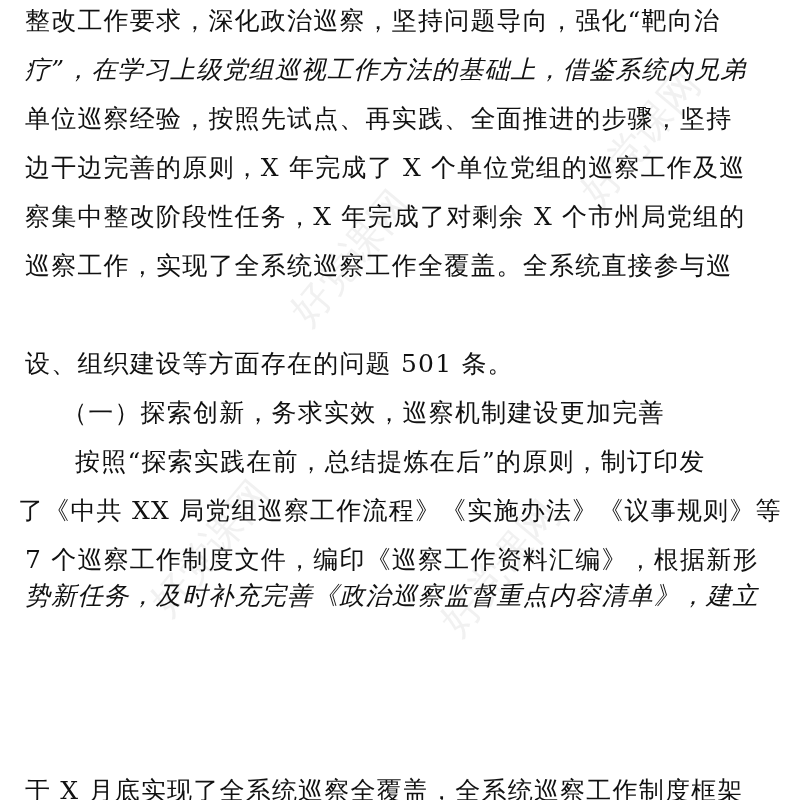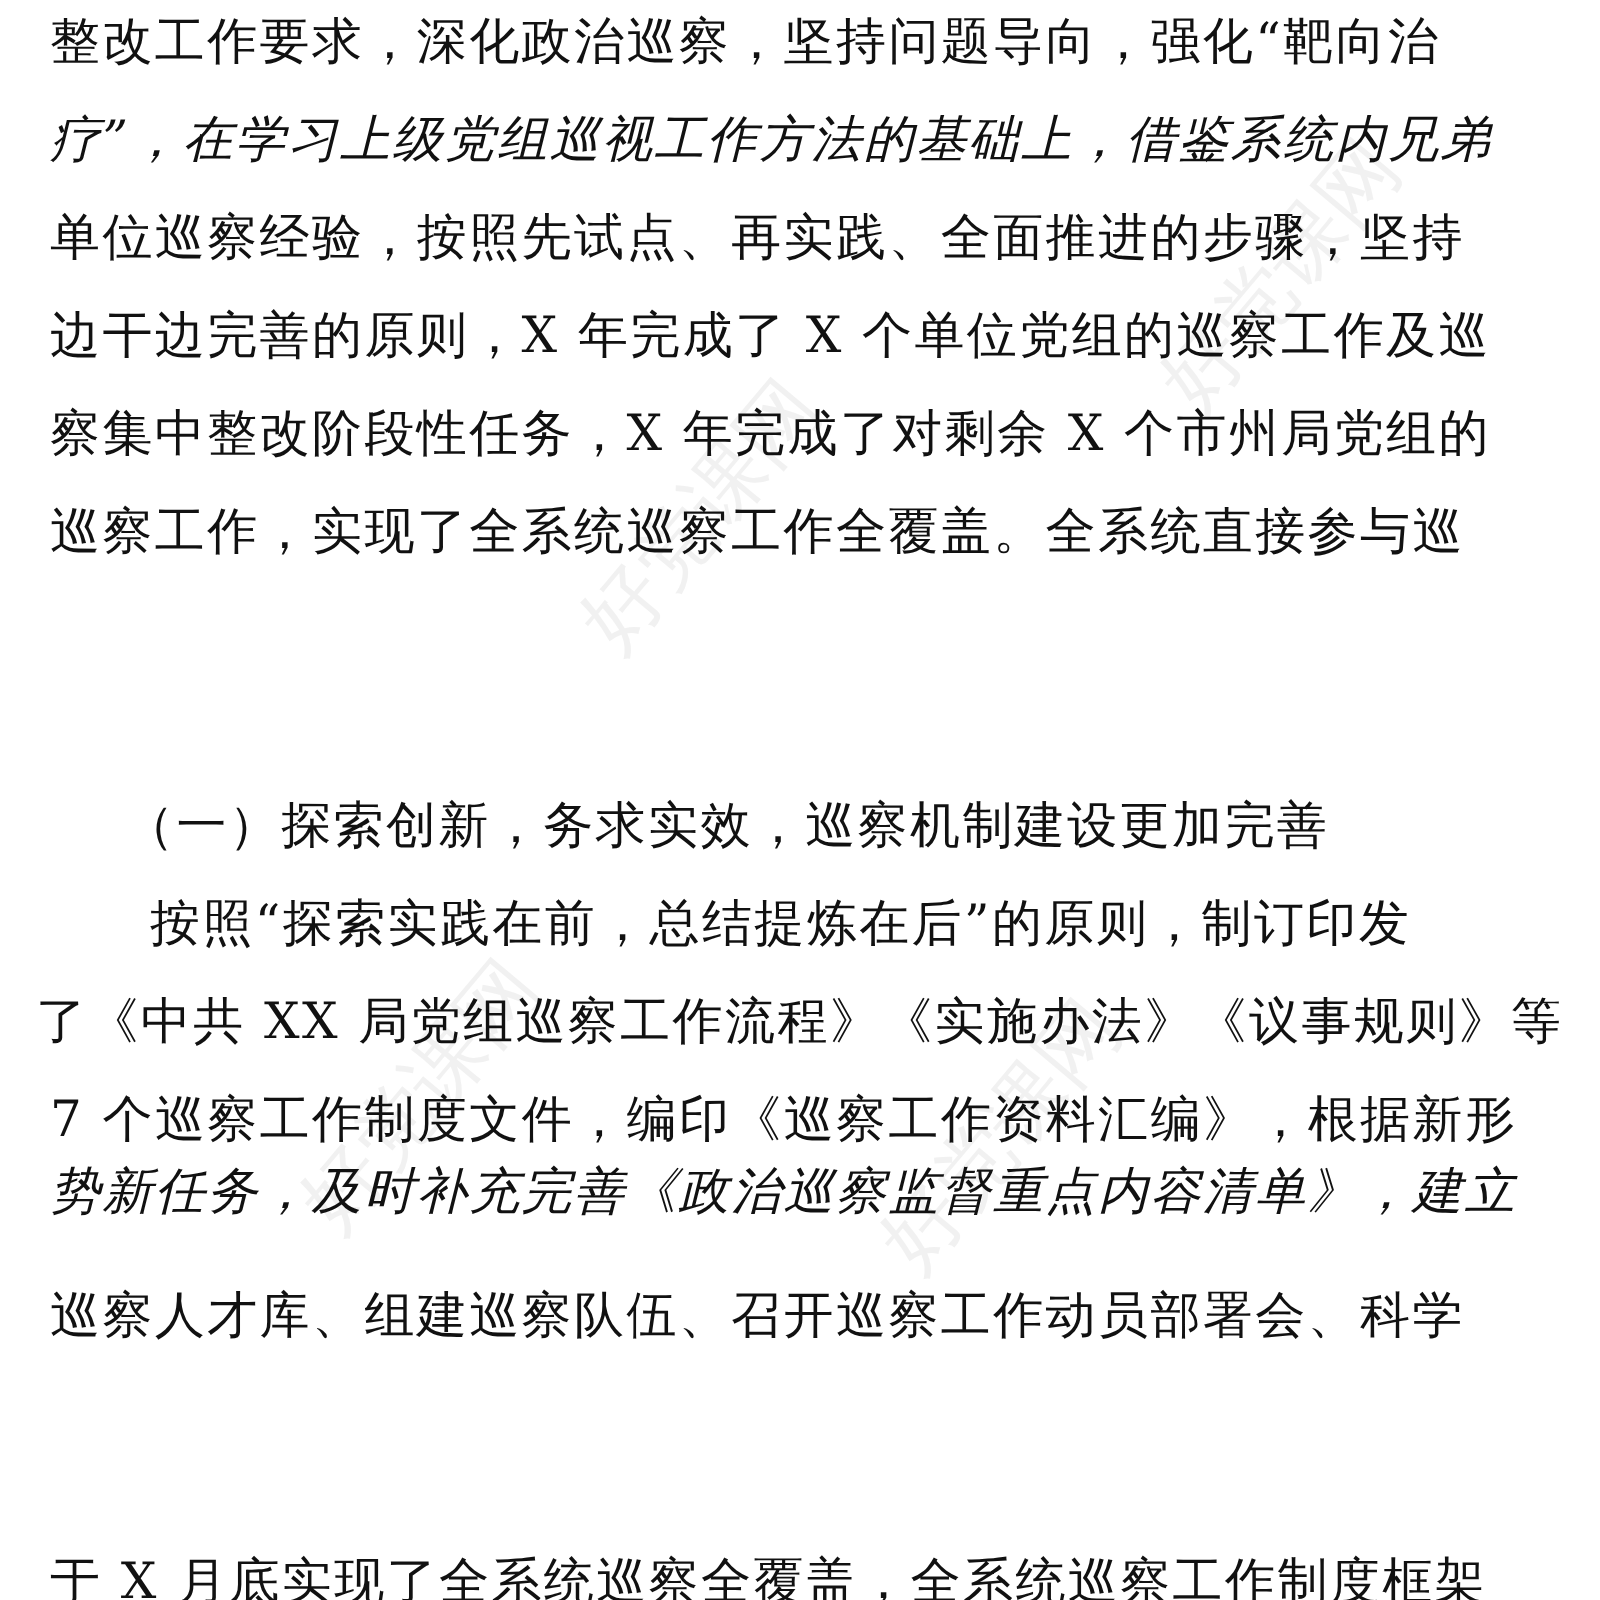--- a/index.html
+++ b/index.html
@@ -49,20 +49,20 @@
   <div class="watermark" style="left:560px; top:110px;">好党课网</div>
   <div class="watermark" style="left:130px; top:520px;">好党课网</div>
   <div class="watermark" style="left:420px; top:540px;">好党课网</div>
 
   <div class="line" style="top:6px;">整改工作要求，深化政治巡察，坚持问题导向，强化“靶向治</div>
   <div class="line" style="top:55px;font-style:italic;">疗”，在学习上级党组巡视工作方法的基础上，借鉴系统内兄弟</div>
   <div class="line" style="top:104px;">单位巡察经验，按照先试点、再实践、全面推进的步骤，坚持</div>
   <div class="line" style="top:153px;">边干边完善的原则，X 年完成了 X 个单位党组的巡察工作及巡</div>
   <div class="line" style="top:251px;">巡察工作，实现了全系统巡察工作全覆盖。全系统直接参与巡</div>
   <div class="line" style="top:202px;">察集中整改阶段性任务，X 年完成了对剩余 X 个市州局党组的</div>
+  <div class="line" style="top:349px;">设、组织建设等方面存在的问题 501 条。</div>
   <div class="line" style="top:398px; left:62px;">（一）探索创新，务求实效，巡察机制建设更加完善</div>
   <div class="line" style="top:447px; left:75px;">按照“探索实践在前，总结提炼在后”的原则，制订印发</div>
   <div class="line" style="top:496px; left:18px;">了《中共 XX 局党组巡察工作流程》《实施办法》《议事规则》等</div>
   <div class="line" style="top:545px;">7 个巡察工作制度文件，编印《巡察工作资料汇编》，根据新形</div>
   <div class="line" style="top:581px;font-style:italic;">势新任务，及时补充完善《政治巡察监督重点内容清单》，建立</div>
-  <div class="line" style="top:643px;">巡察人才库、组建巡察队伍、召开巡察工作动员部署会、科学</div>
   <div class="line" style="top:776px;">于 X 月底实现了全系统巡察全覆盖，全系统巡察工作制度框架</div>
 </div>
 
 </body></html>

